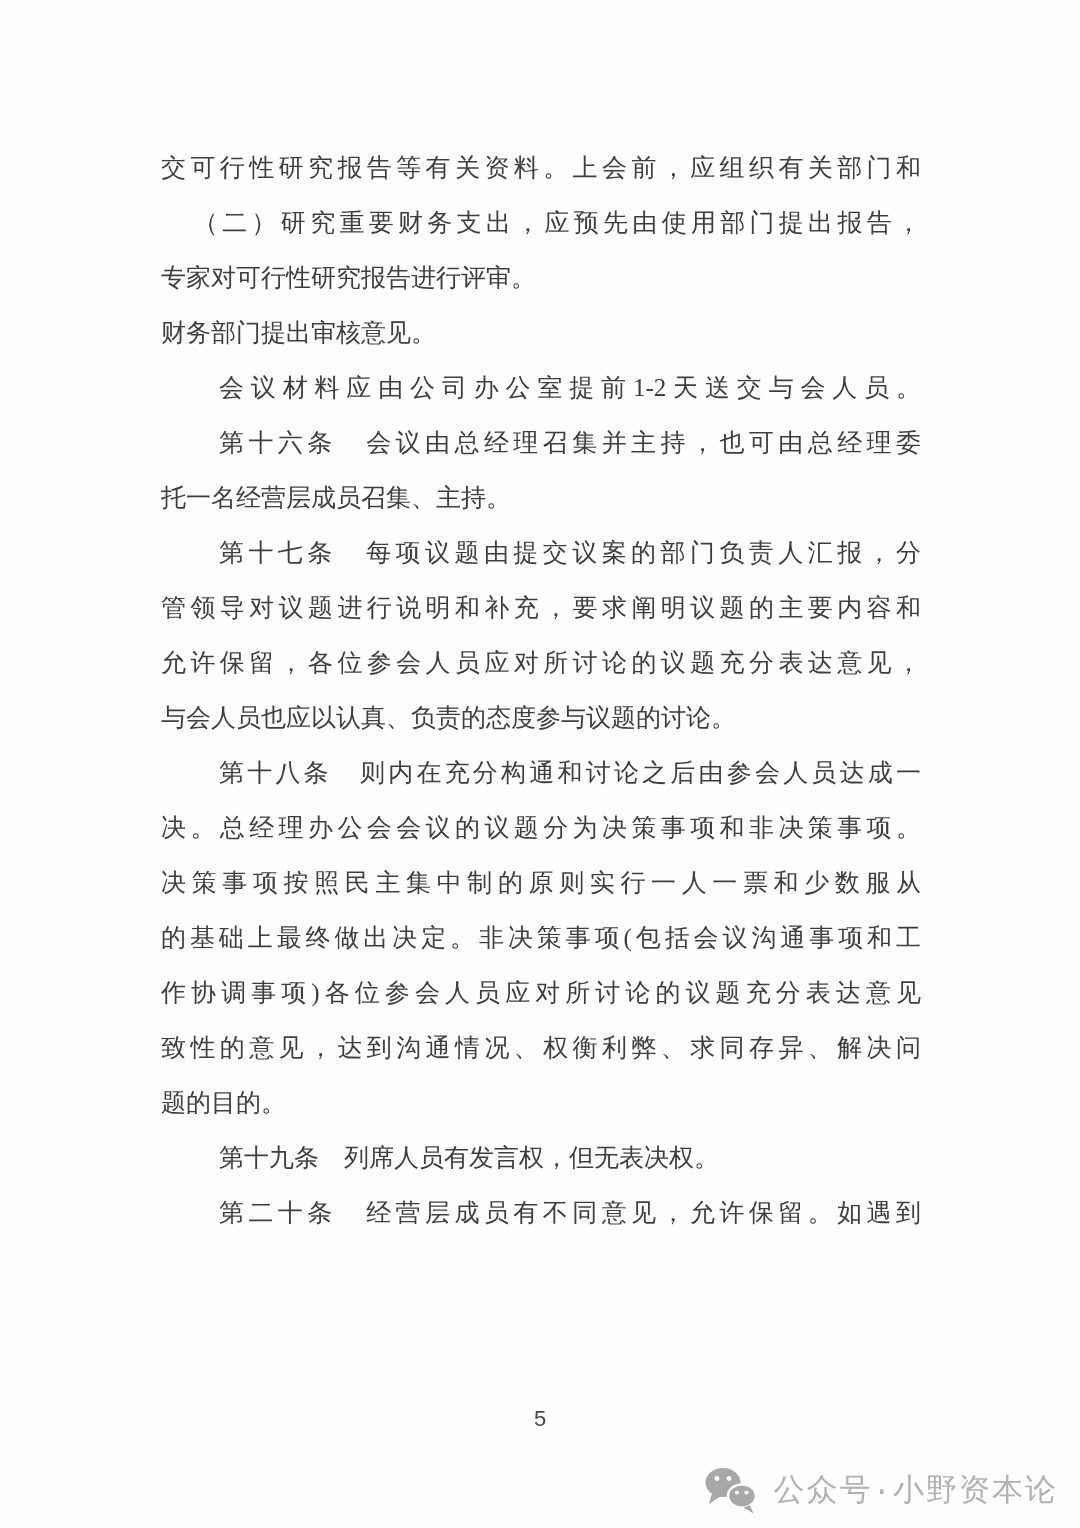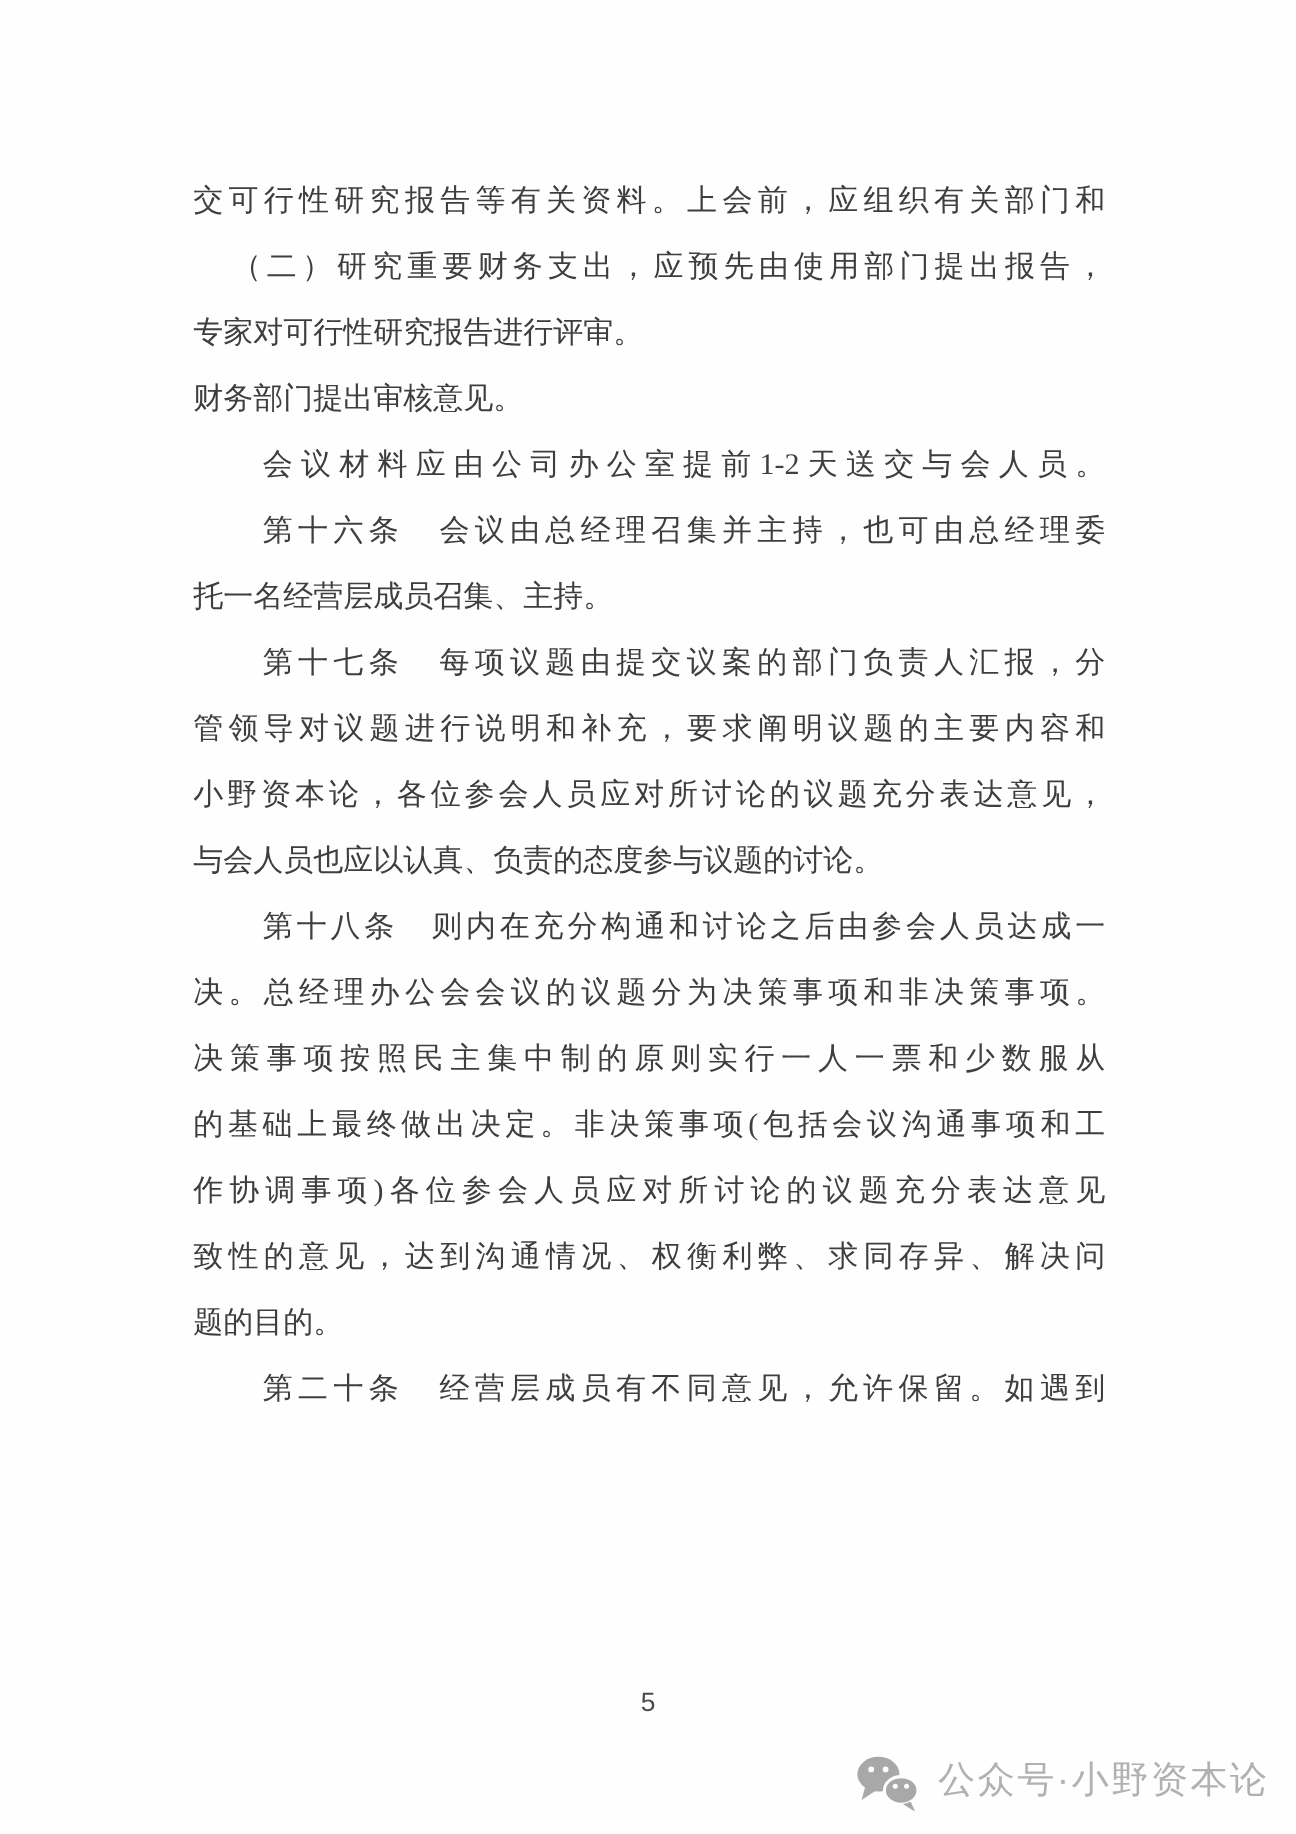--- a/index.html
+++ b/index.html
@@ -32,23 +32,23 @@
   }
   .ind{padding-left:58px;}
   .ind-s{padding-left:32px;}
   .pagenum{
     position:absolute;left:0;top:1406px;width:1080px;
     text-align:center;font-size:22px;color:#4a4a4a;
     font-family:"Liberation Sans","DejaVu Sans",sans-serif;
   }
   .footer{
     position:absolute;top:1462px;right:22px;height:56px;
-    display:flex;gap:14px;
+    display:flex;align-items:center;gap:14px;
     color:#b1b1b1;
-    font-family:Liberation Sans, sans-serif;
+    font-family:Liberation Mono, monospace;
   }
   .footer .label{
     font-size:31px;letter-spacing:2px;color:#b1b1b1;
   }
   .wx-icon{display:block;}
 </style>
 </head>
 <body>
 
 <div class="page">
@@ -56,29 +56,30 @@
   <div class="doc">
     <div class="ln jst">交可行性研究报告等有关资料。上会前，应组织有关部门和</div>
     <div class="ln jst ind-s">（二）研究重要财务支出，应预先由使用部门提出报告，</div>
     <div class="ln">专家对可行性研究报告进行评审。</div>
     <div class="ln">财务部门提出审核意见。</div>
     <div class="ln jst ind">会议材料应由公司办公室提前1-2天送交与会人员。</div>
     <div class="ln jst ind">第十六条　会议由总经理召集并主持，也可由总经理委</div>
     <div class="ln">托一名经营层成员召集、主持。</div>
     <div class="ln jst ind">第十七条　每项议题由提交议案的部门负责人汇报，分</div>
     <div class="ln jst">管领导对议题进行说明和补充，要求阐明议题的主要内容和</div>
-    <div class="ln jst">小野资本论，各位参会人员应对所讨论的议题充分表达意见，</div>
+    <div class="ln jst">允许保留，各位参会人员应对所讨论的议题充分表达意见，</div>
     <div class="ln">与会人员也应以认真、负责的态度参与议题的讨论。</div>
     <div class="ln jst ind">第十八条　则内在充分构通和讨论之后由参会人员达成一</div>
     <div class="ln jst">决。总经理办公会会议的议题分为决策事项和非决策事项。</div>
     <div class="ln jst">决策事项按照民主集中制的原则实行一人一票和少数服从</div>
     <div class="ln jst">的基础上最终做出决定。非决策事项(包括会议沟通事项和工</div>
     <div class="ln jst">作协调事项)各位参会人员应对所讨论的议题充分表达意见</div>
     <div class="ln jst">致性的意见，达到沟通情况、权衡利弊、求同存异、解决问</div>
     <div class="ln">题的目的。</div>
+    <div class="ln ind">第十九条　列席人员有发言权，但无表决权。</div>
     <div class="ln jst ind">第二十条　经营层成员有不同意见，允许保留。如遇到</div>
   </div>
 
   <div class="pagenum">5</div>
 
   <div class="footer">
     <span>
       <svg class="wx-icon" width="56" height="48" viewBox="0 0 56 48" aria-hidden="true">
         <ellipse cx="20" cy="16.5" rx="17.5" ry="14.5" fill="#a8a8a8"></ellipse>
         <polygon points="9,27 6,38 18,30" fill="#a8a8a8"></polygon>

